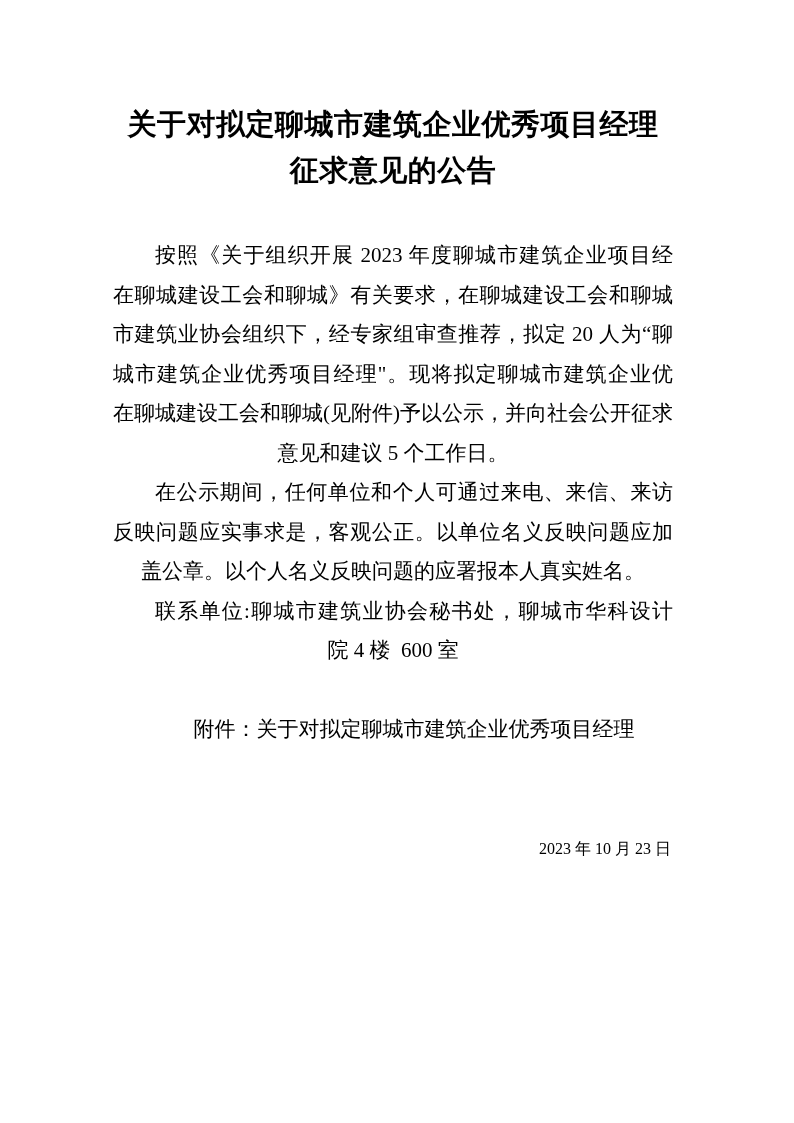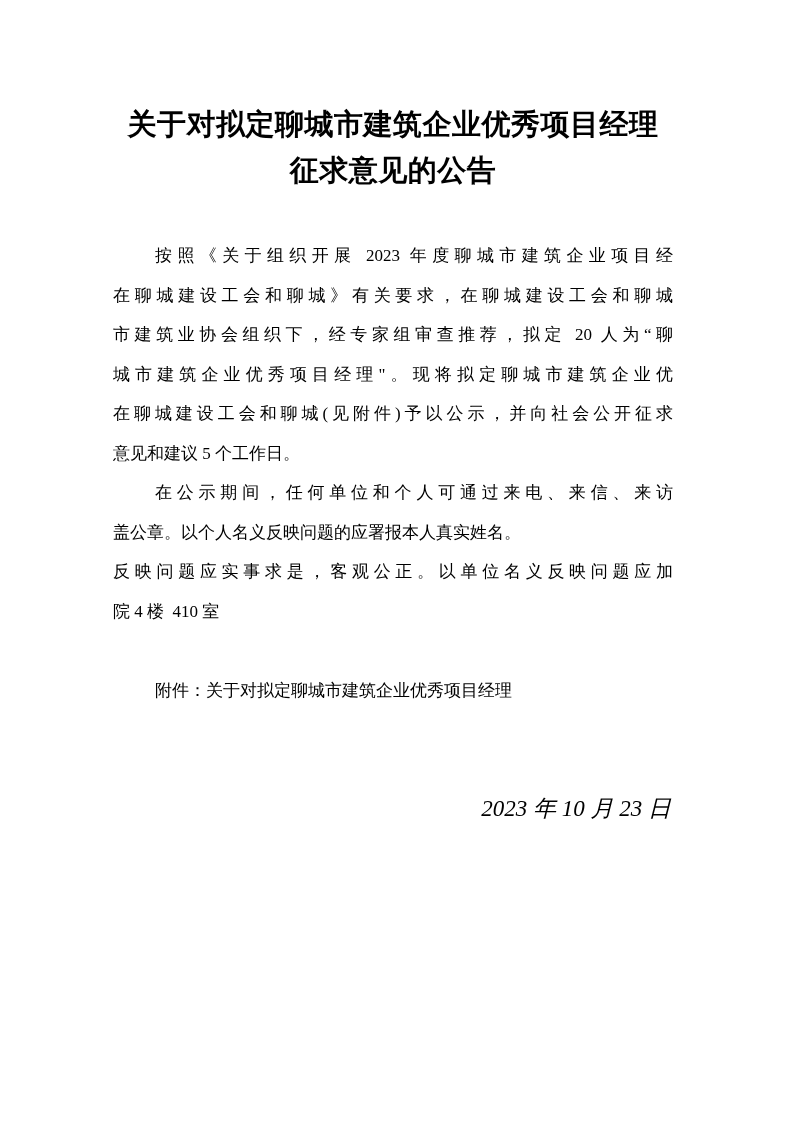--- a/index.html
+++ b/index.html
@@ -30,66 +30,66 @@
     font-weight: bold;
     font-size: 29px;
     line-height: 46px;
     letter-spacing: 0.5px;
   }
   .title-line {
     display: block;
   }
   .doc-body {
     margin-top: 43px;
-    font-size: 17px;
+    font-size: 21px;
   }
   .line {
     line-height: 39.5px;
     height: 39.5px;
-    text-align: left;
+    text-align: center;
     white-space: pre-wrap;
     overflow: hidden;
   }
   .line.fill {
     text-align: justify;
     text-align-last: justify;
     text-justify: inter-ideograph;
   }
   .line.indent {
     text-indent: 42px;
   }
   .date-line {
     line-height: 39.5px;
     height: 39.5px;
-    font-size: 23px;
+    font-size: 16px;
     text-align: right;
     padding-right: 2px;
-    font-style: italic;
   }
 </style>
 </head>
 <body>
 
 <div class="page">
   <div class="content">
     <h1 class="title">
       <span class="title-line">关于对拟定聊城市建筑企业优秀项目经理</span>
       <span class="title-line">征求意见的公告</span>
     </h1>
     <div class="doc-body">
         <div class="line indent fill">按照《关于组织开展 2023 年度聊城市建筑企业项目经</div>
         <div class="line fill">在聊城建设工会和聊城》有关要求，在聊城建设工会和聊城</div>
         <div class="line fill">市建筑业协会组织下，经专家组审查推荐，拟定 20 人为“聊</div>
         <div class="line fill">城市建筑企业优秀项目经理"。现将拟定聊城市建筑企业优</div>
         <div class="line fill">在聊城建设工会和聊城(见附件)予以公示，并向社会公开征求</div>
         <div class="line">意见和建议 5 个工作日。</div>
         <div class="line indent fill">在公示期间，任何单位和个人可通过来电、来信、来访</div>
+        <div class="line fill">反映问题应实事求是，客观公正。以单位名义反映问题应加</div>
         <div class="line">盖公章。以个人名义反映问题的应署报本人真实姓名。</div>
-        <div class="line fill">反映问题应实事求是，客观公正。以单位名义反映问题应加</div>
-        <div class="line">院 4 楼  410 室</div>
+        <div class="line indent fill">联系单位:聊城市建筑业协会秘书处，聊城市华科设计</div>
+        <div class="line">院 4 楼  600 室</div>
         <div class="line">&nbsp;</div>
         <div class="line indent">附件：关于对拟定聊城市建筑企业优秀项目经理</div>
         <div class="line">&nbsp;</div>
         <div class="line">&nbsp;</div>
       </div>
     <div class="date-line">2023 年 10 月 23 日</div>
   </div>
 </div>
 
 </body></html>

